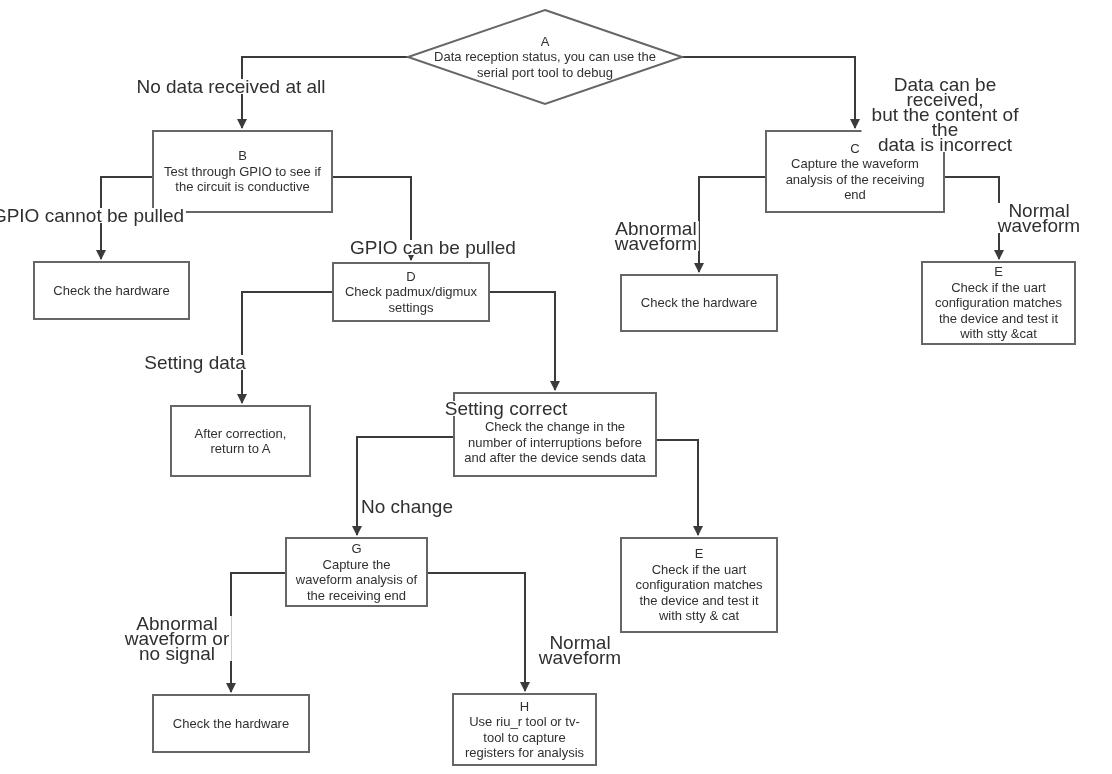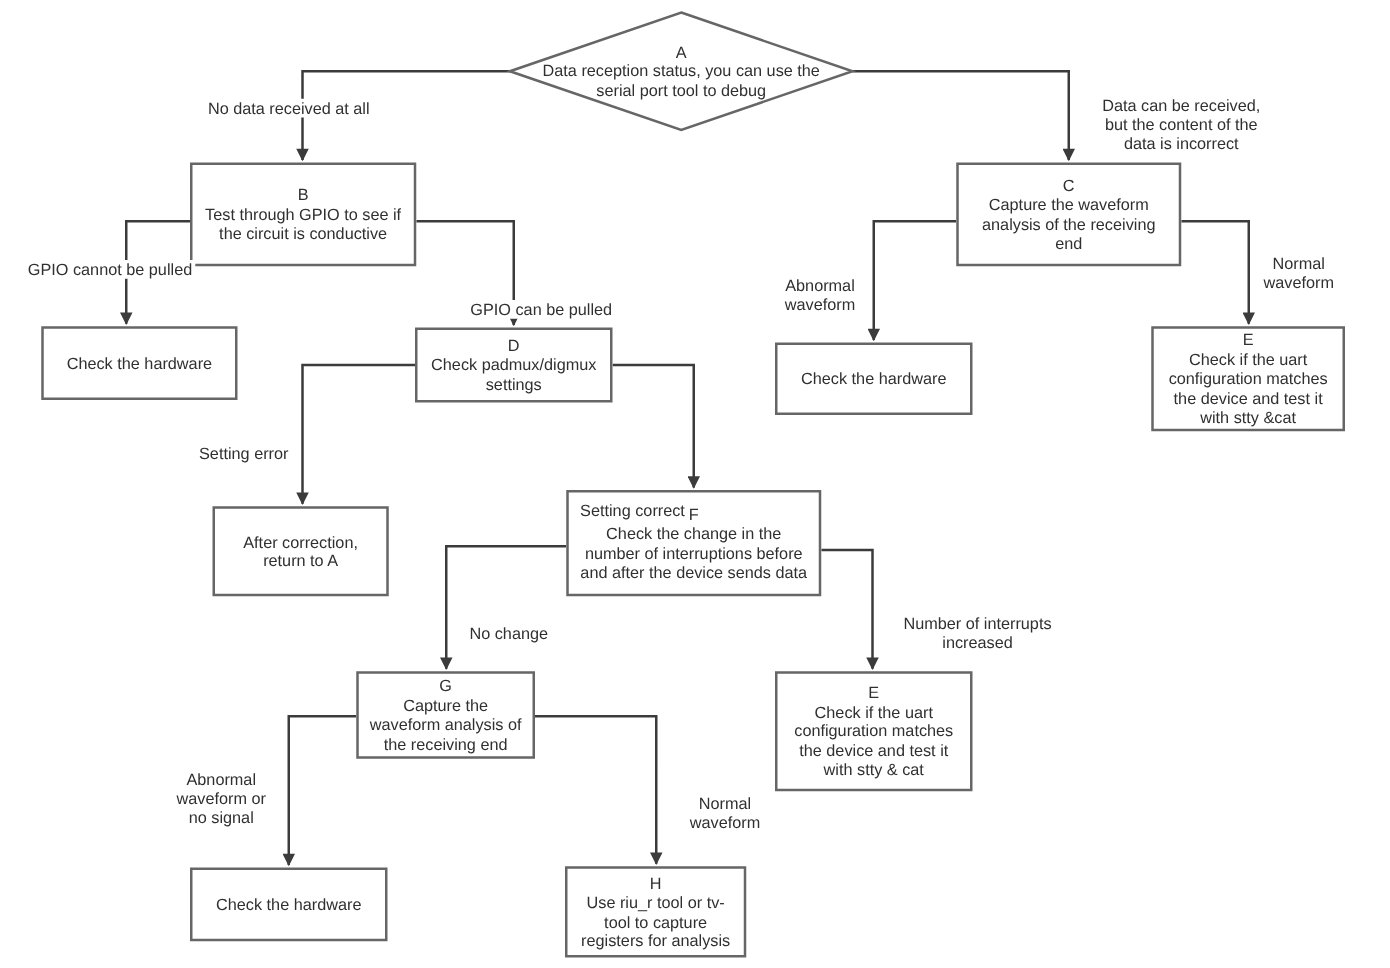--- a/index.html
+++ b/index.html
@@ -46,21 +46,21 @@
     white-space: pre-line;
     font-size: 13px;
     line-height: 15.5px;
   }
   .edge-label {
     position: absolute;
     transform: translateX(-50%);
     background: #ffffff;
     text-align: center;
     white-space: pre-line;
-    font-size: 13px;
+    font-size: 19px;
     line-height: 15px;
     padding: 0 2px;
   }
 </style>
 </head>
 <body>
 
 <div id="canvas">
 
   <svg id="edges-svg" viewBox="0 0 1112 774">
@@ -142,28 +142,26 @@
   <div class="edge-label" style="left:231px; top:79px;">No data received at all</div>
 
   <div class="edge-label" style="left:945px; top:77px;">Data can be received,
 but the content of the
 data is incorrect</div>
 
   <div class="edge-label" style="left:88px; top:208px;">GPIO cannot be pulled</div>
 
   <div class="edge-label" style="left:433px; top:240px;">GPIO can be pulled</div>
 
-  <div class="edge-label" style="left:195px; top:355px;">Setting error</div>
+  <div class="edge-label" style="left:195px; top:355px;">Setting data</div>
 
   <div class="edge-label" style="left:506px; top:354px;margin-top:47px;">Setting correct</div>
 
   <div class="edge-label" style="left:407px; top:499px;">No change</div>
 
-  <div class="edge-label" style="left:782px; top:491px;">Number of interrupts
-increased</div>
 
   <div class="edge-label" style="left:656px; top:221px;">Abnormal
 waveform</div>
 
   <div class="edge-label" style="left:1039px; top:203px;">Normal
 waveform</div>
 
   <div class="edge-label" style="left:177px; top:616px;">Abnormal
 waveform or
 no signal</div>

